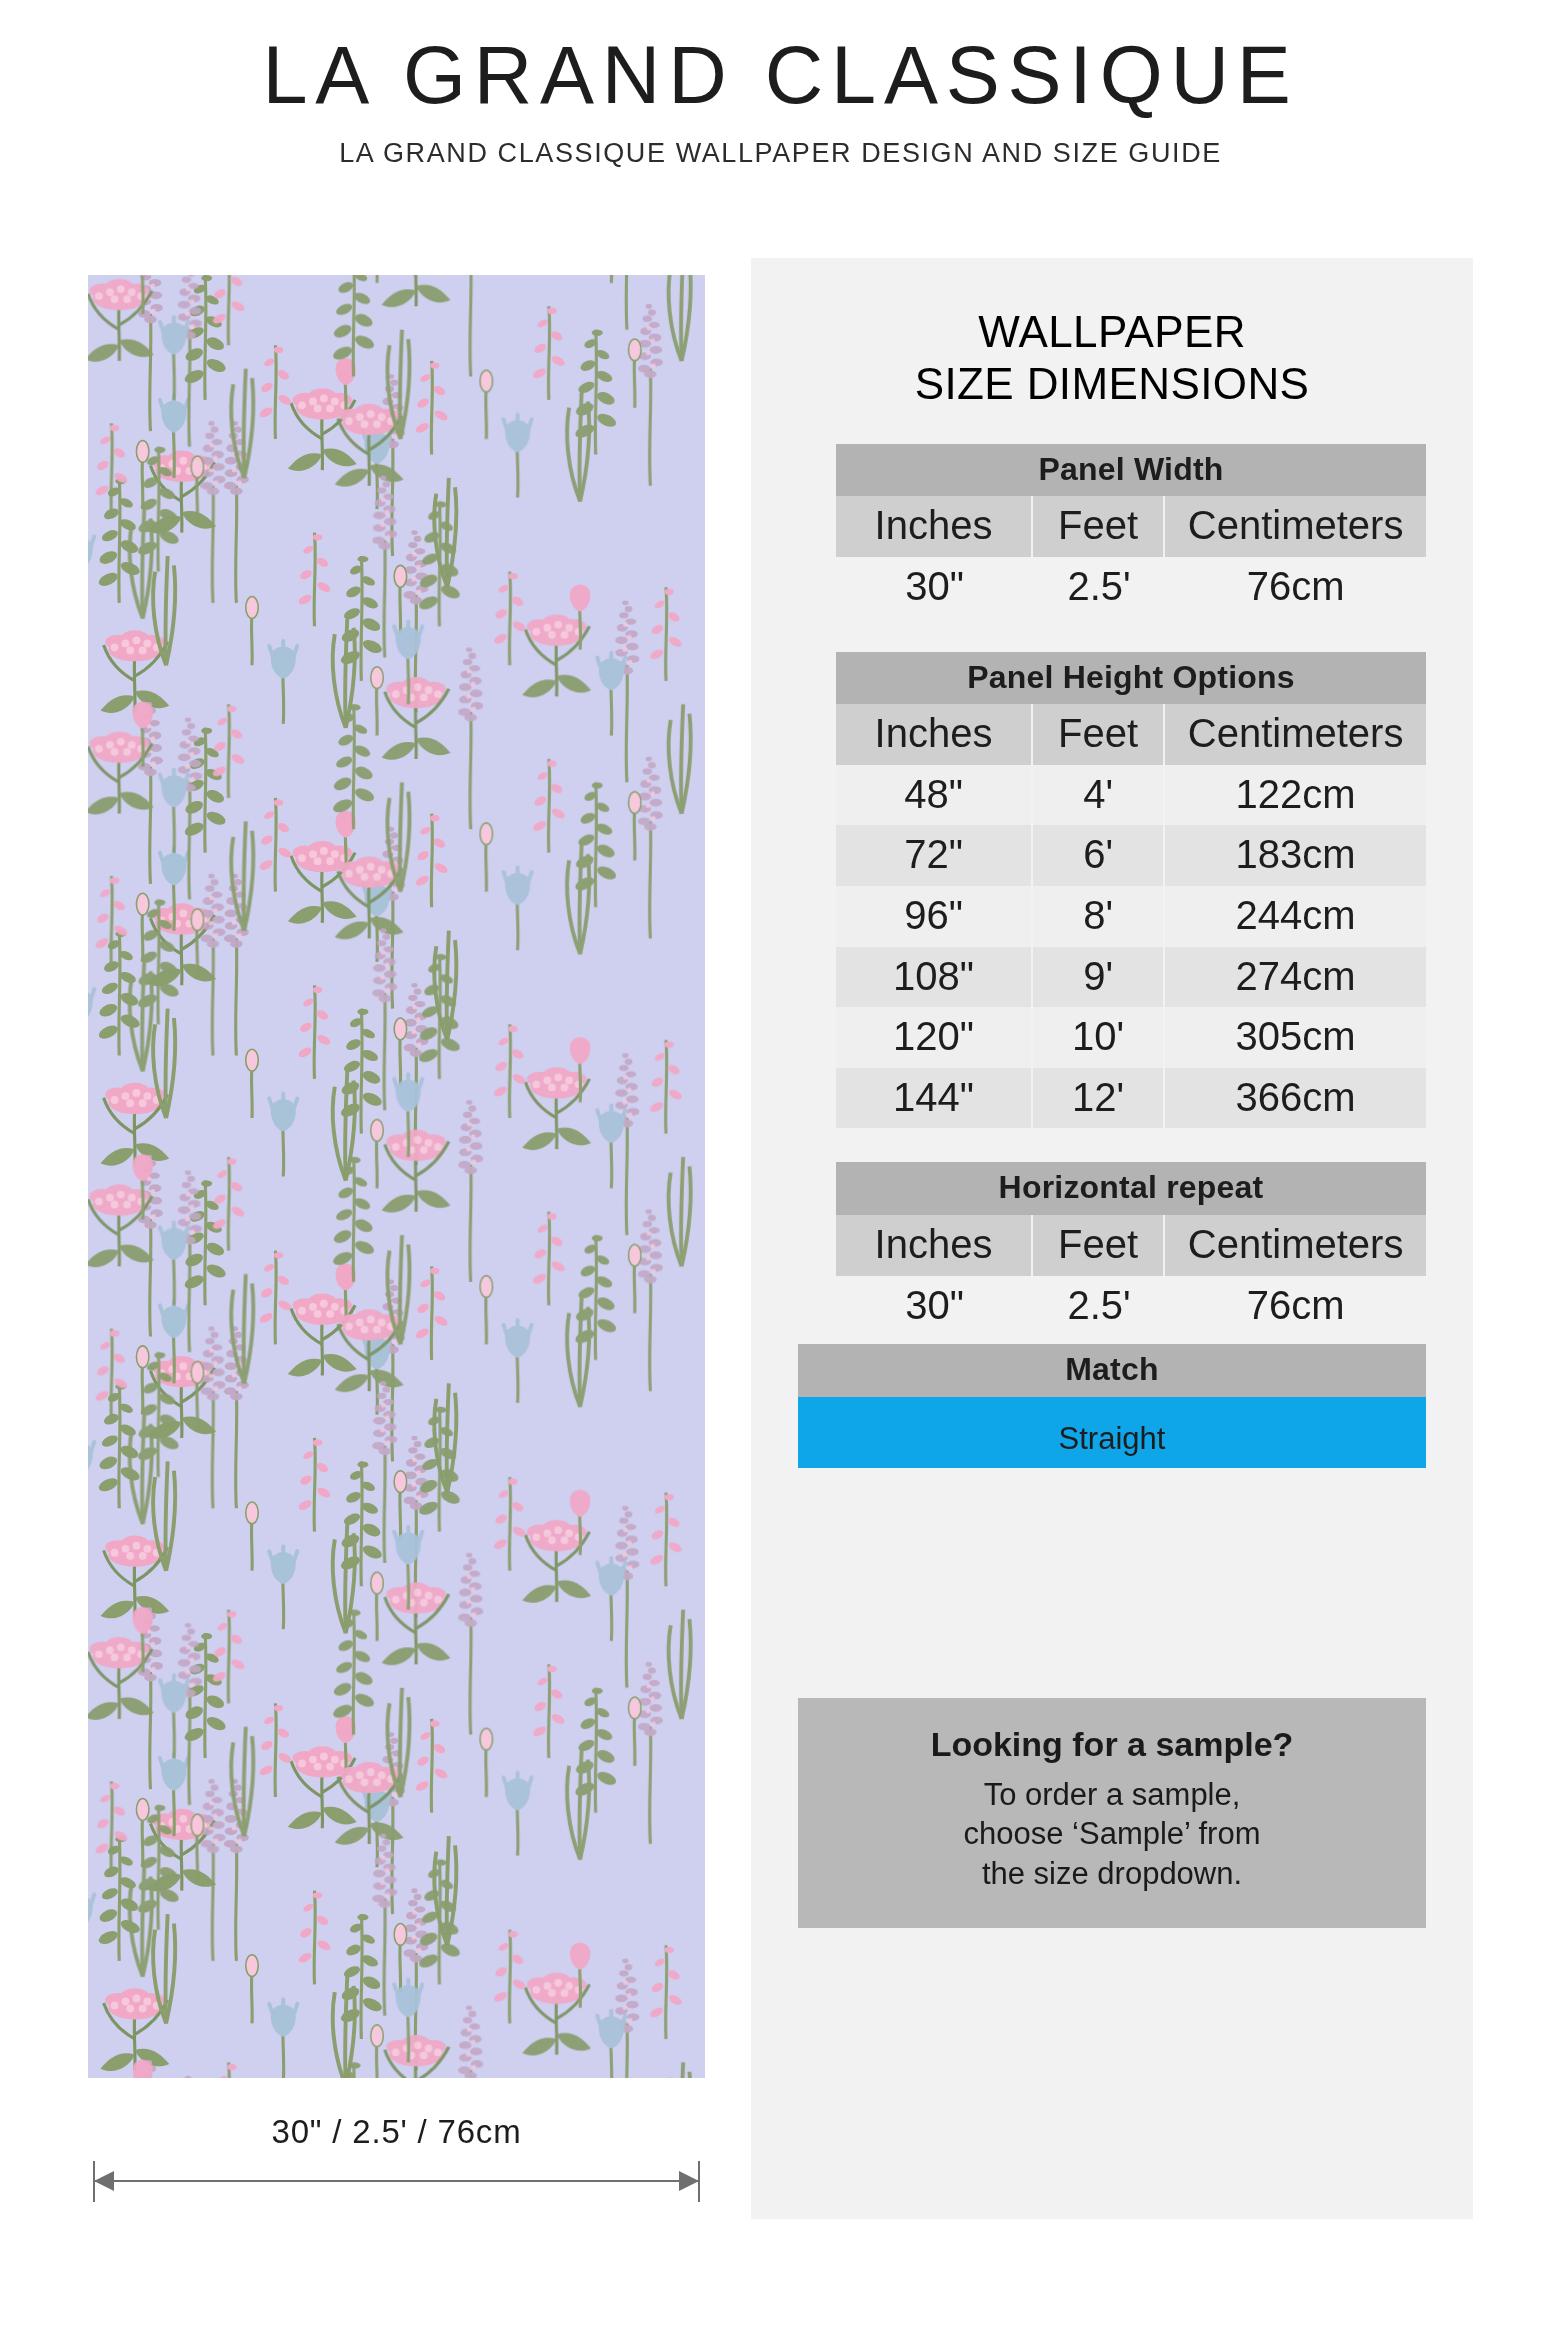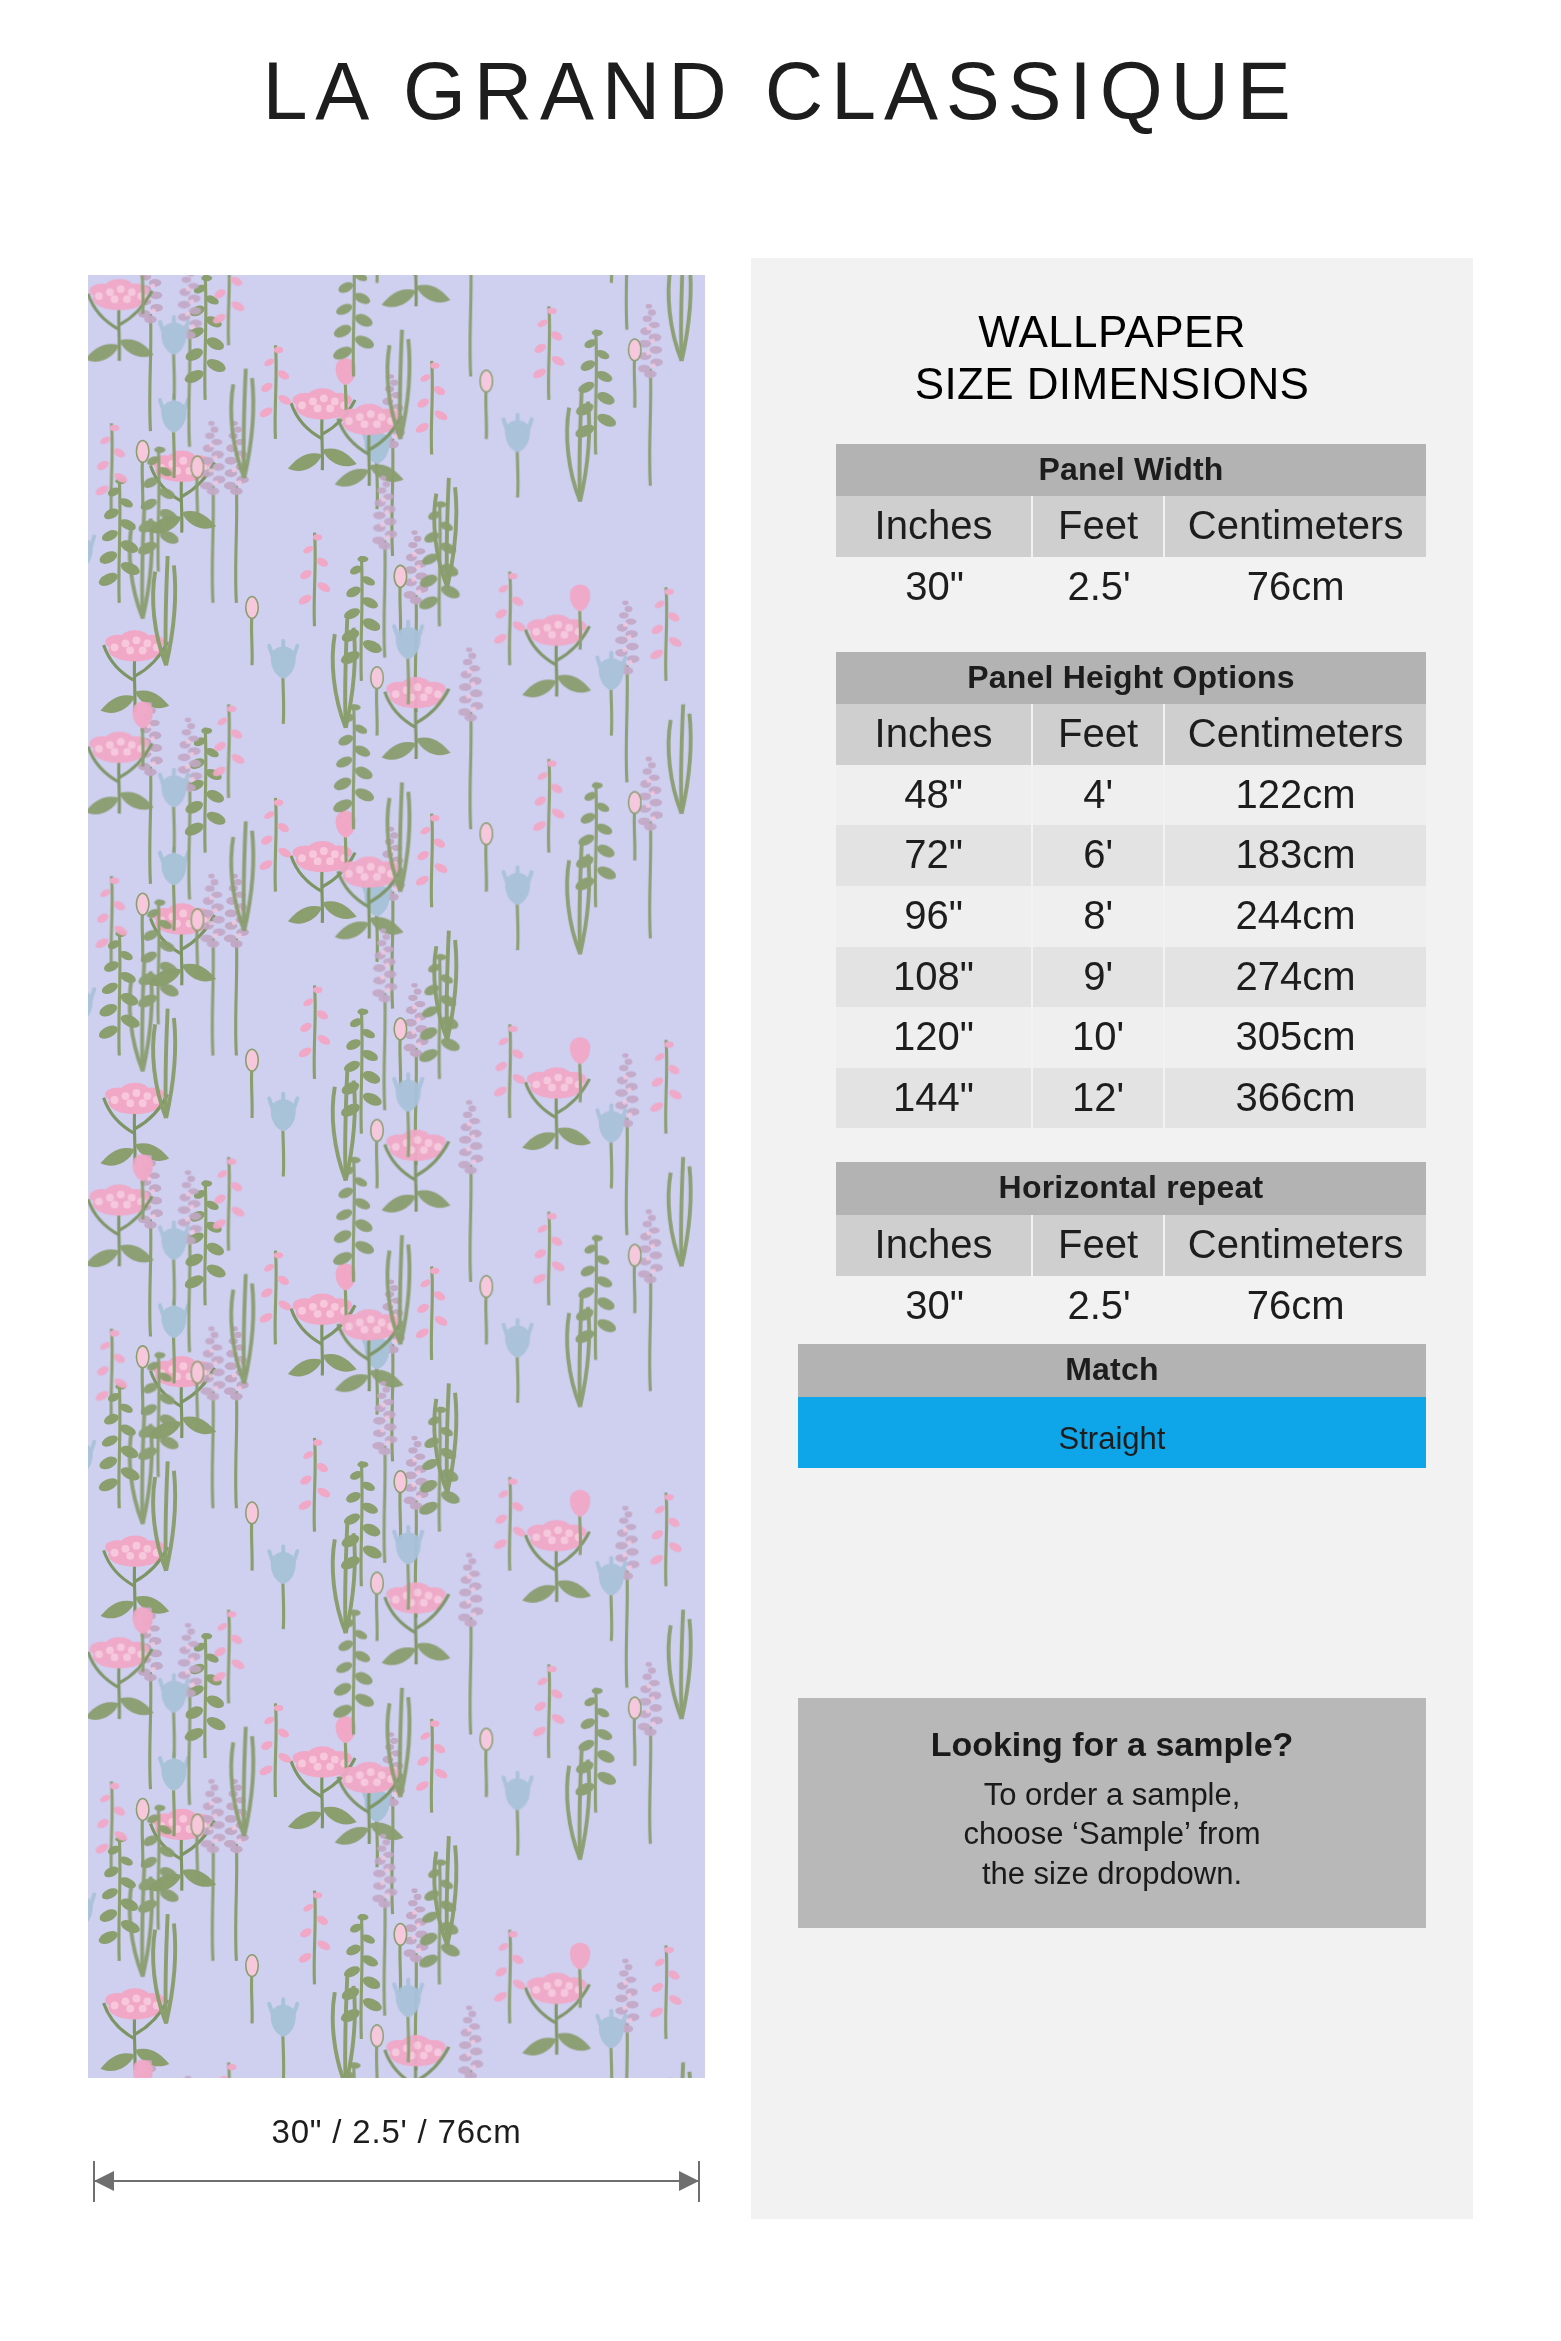--- a/index.html
+++ b/index.html
@@ -11,21 +11,21 @@
     width: 1561px; height: 2342px;
     font-family: "Liberation Sans", sans-serif;
     color: #2b2b2b;
     position: relative;
     overflow: hidden;
   }
 
   
   .header {
     width: 100%;
-    padding-top: 49px;
+    padding-top: 33px;
     text-align: center;
   }
   .brand-title {
     font-family: "Liberation Sans", sans-serif;
     font-weight: 300;
     font-size: 81px;
     letter-spacing: 7.8px;
     color: #1d1d1d;
     line-height: 1.05;
     white-space: nowrap;
@@ -191,20 +191,21 @@
     font-weight: 300;
     color: #1a1a1a;
     line-height: 1.28;
   }
 </style>
 </head>
 <body>
 
 <div class="header">
   <div class="brand-title">LA GRAND CLASSIQUE</div>
+  <div class="brand-subtitle">LA GRAND CLASSIQUE WALLPAPER DESIGN AND SIZE GUIDE</div>
 </div>
 
 <div class="main">
 
   <div class="swatch-wrap">
     <div class="swatch">
       <svg viewBox="0 0 790 2310" preserveAspectRatio="none" aria-hidden="true">
         <defs>
 
           <g id="stemTall">

